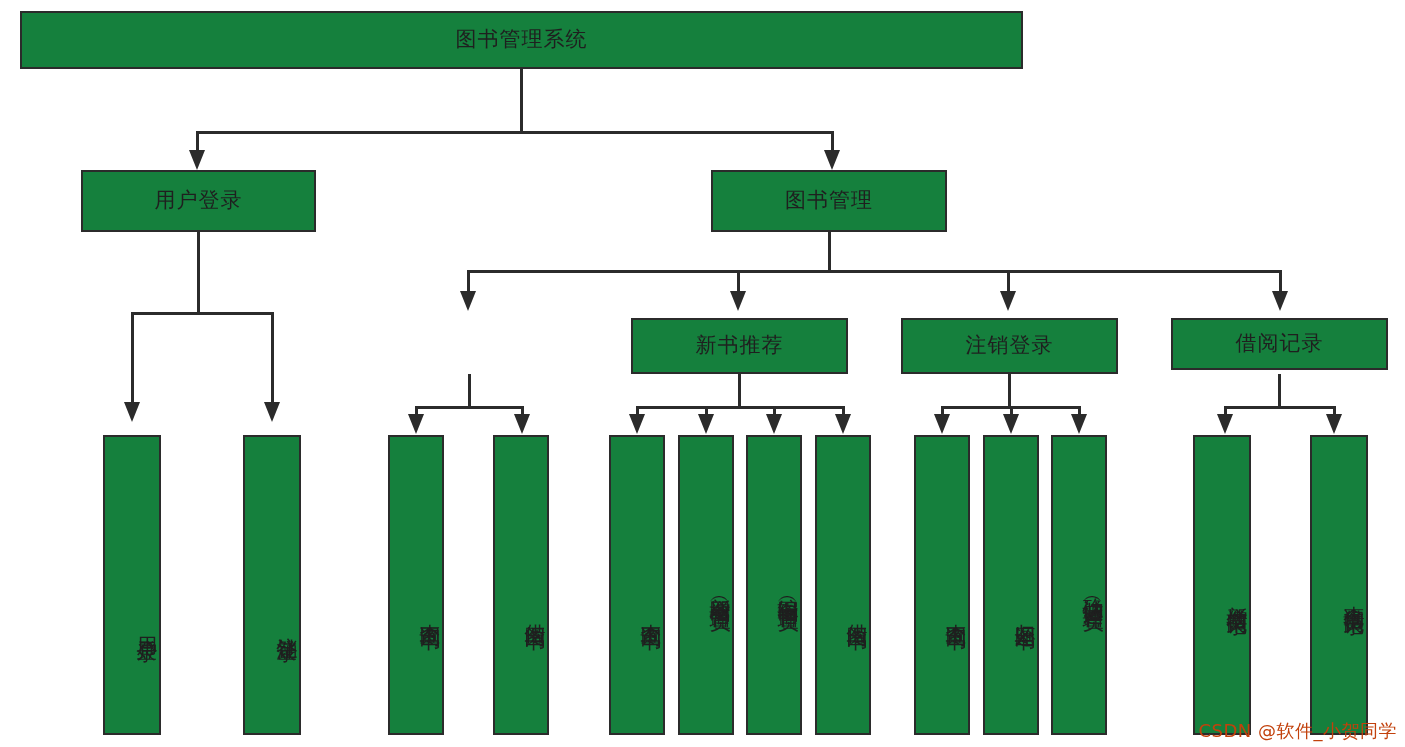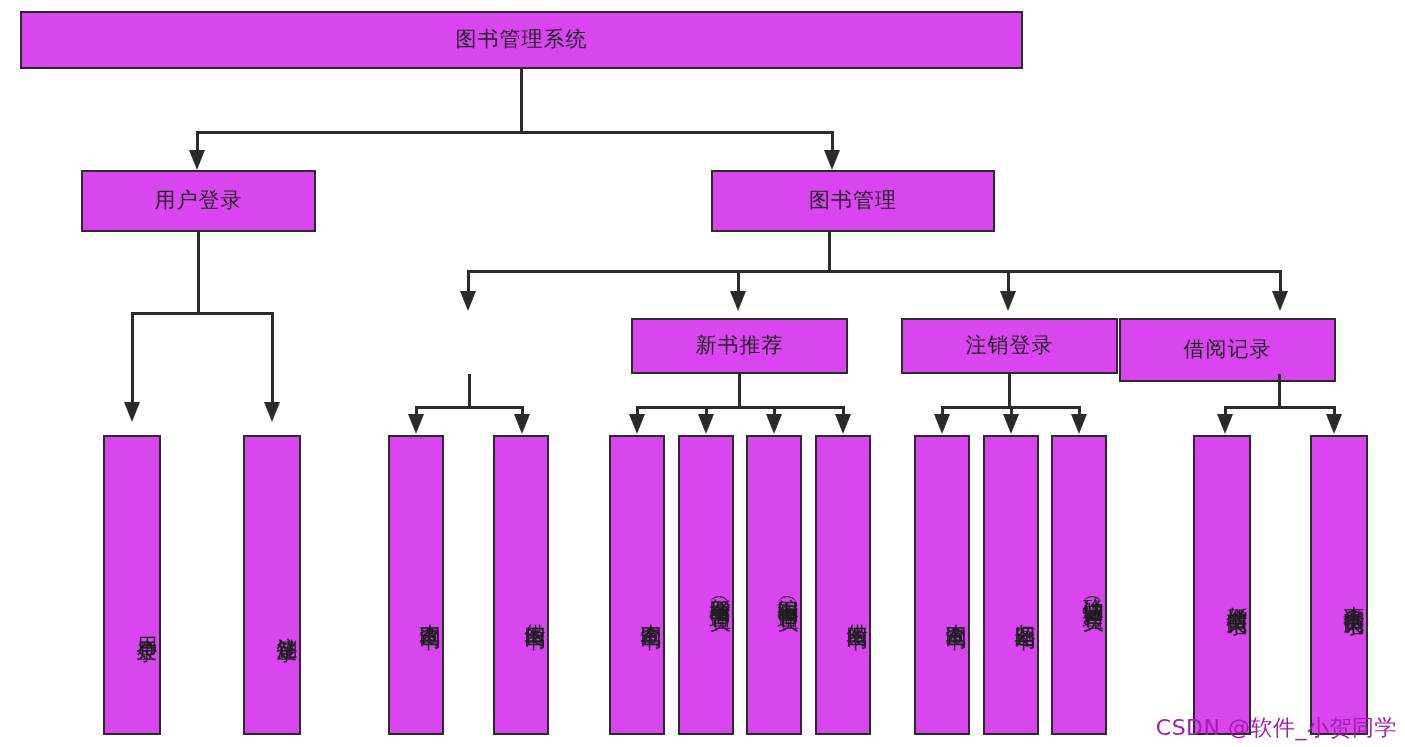--- a/index.html
+++ b/index.html
@@ -16,21 +16,21 @@
     width: 1405px;
     height: 747px;
     background: #ffffff;
     overflow: hidden;
   }
   
   .node {
     position: absolute;
     box-sizing: border-box;
     border: 2.5px solid #2b2b2b;
-    background: #d946ef;
+    background: #15803d;
     color: #1f1f1f;
     display: flex;
     align-items: center;
     justify-content: center;
     text-align: center;
   }
   .node.horizontal {
     font-size: 21px;
     letter-spacing: 1px;
     line-height: 1.2;
@@ -71,22 +71,22 @@
     height: 0;
     border-left: 8px solid transparent;
     border-right: 8px solid transparent;
     border-top: 20px solid #2b2b2b;
   }
   
   #watermark {
     position: absolute;
     right: 8px;
     bottom: 4px;
-    font-size: 22px;
-    color: #a21caf;
+    font-size: 18px;
+    color: #c2410c;
     letter-spacing: 0.5px;
     white-space: nowrap;
     user-select: none;
   }
 </style>
 </head>
 <body>
 
 <div id="diagram-canvas">
 
@@ -101,21 +101,21 @@
   <div class="conn v" style="left:196px; top:131px; width:2.5px; height:22px;"></div>
   <div class="arrow" style="left:189px; top:150px;"></div>
 
   <div class="conn v" style="left:831px; top:131px; width:2.5px; height:22px;"></div>
   <div class="arrow" style="left:824px; top:150px;"></div>
 
   <div class="node horizontal" style="left:81px; top:170px; width:235px; height:62px;">
     <span>用户登录</span>
   </div>
 
-  <div class="node horizontal" style="left:711px; top:170px; width:284px; height:62px;">
+  <div class="node horizontal" style="left:711px; top:170px; width:236px; height:62px;">
     <span>图书管理</span>
   </div>
 
   <div class="conn v" style="left:197px; top:232px; width:2.5px; height:82px;"></div>
   <div class="conn h" style="left:131px; top:312px; width:142px; height:2.5px;"></div>
   <div class="conn v" style="left:131px; top:312px; width:2.5px; height:93px;"></div>
   <div class="arrow" style="left:124px; top:402px;"></div>
   <div class="conn v" style="left:271px; top:312px; width:2.5px; height:93px;"></div>
   <div class="arrow" style="left:264px; top:402px;"></div>
 
@@ -133,21 +133,21 @@
 
   <div class="conn v" style="left:1279px; top:270px; width:2.5px; height:24px;"></div>
   <div class="arrow" style="left:1272px; top:291px;"></div>
 
   <div class="node horizontal" style="left:631px; top:318px; width:217px; height:56px;">
     <span>新书推荐</span>
   </div>
   <div class="node horizontal" style="left:901px; top:318px; width:217px; height:56px;">
     <span>注销登录</span>
   </div>
-  <div class="node horizontal" style="left:1119px; top:318px; width:217px; height:64px;">
+  <div class="node horizontal" style="left:1171px; top:318px; width:217px; height:52px;">
     <span>借阅记录</span>
   </div>
 
   <div class="conn v" style="left:468px; top:374px; width:2.5px; height:34px;"></div>
   <div class="conn h" style="left:415px; top:406px; width:108px; height:2.5px;"></div>
   <div class="conn v" style="left:415px; top:406px; width:2.5px; height:12px;"></div>
   <div class="arrow" style="left:408px; top:414px;"></div>
   <div class="conn v" style="left:521px; top:406px; width:2.5px; height:12px;"></div>
   <div class="arrow" style="left:514px; top:414px;"></div>
 

